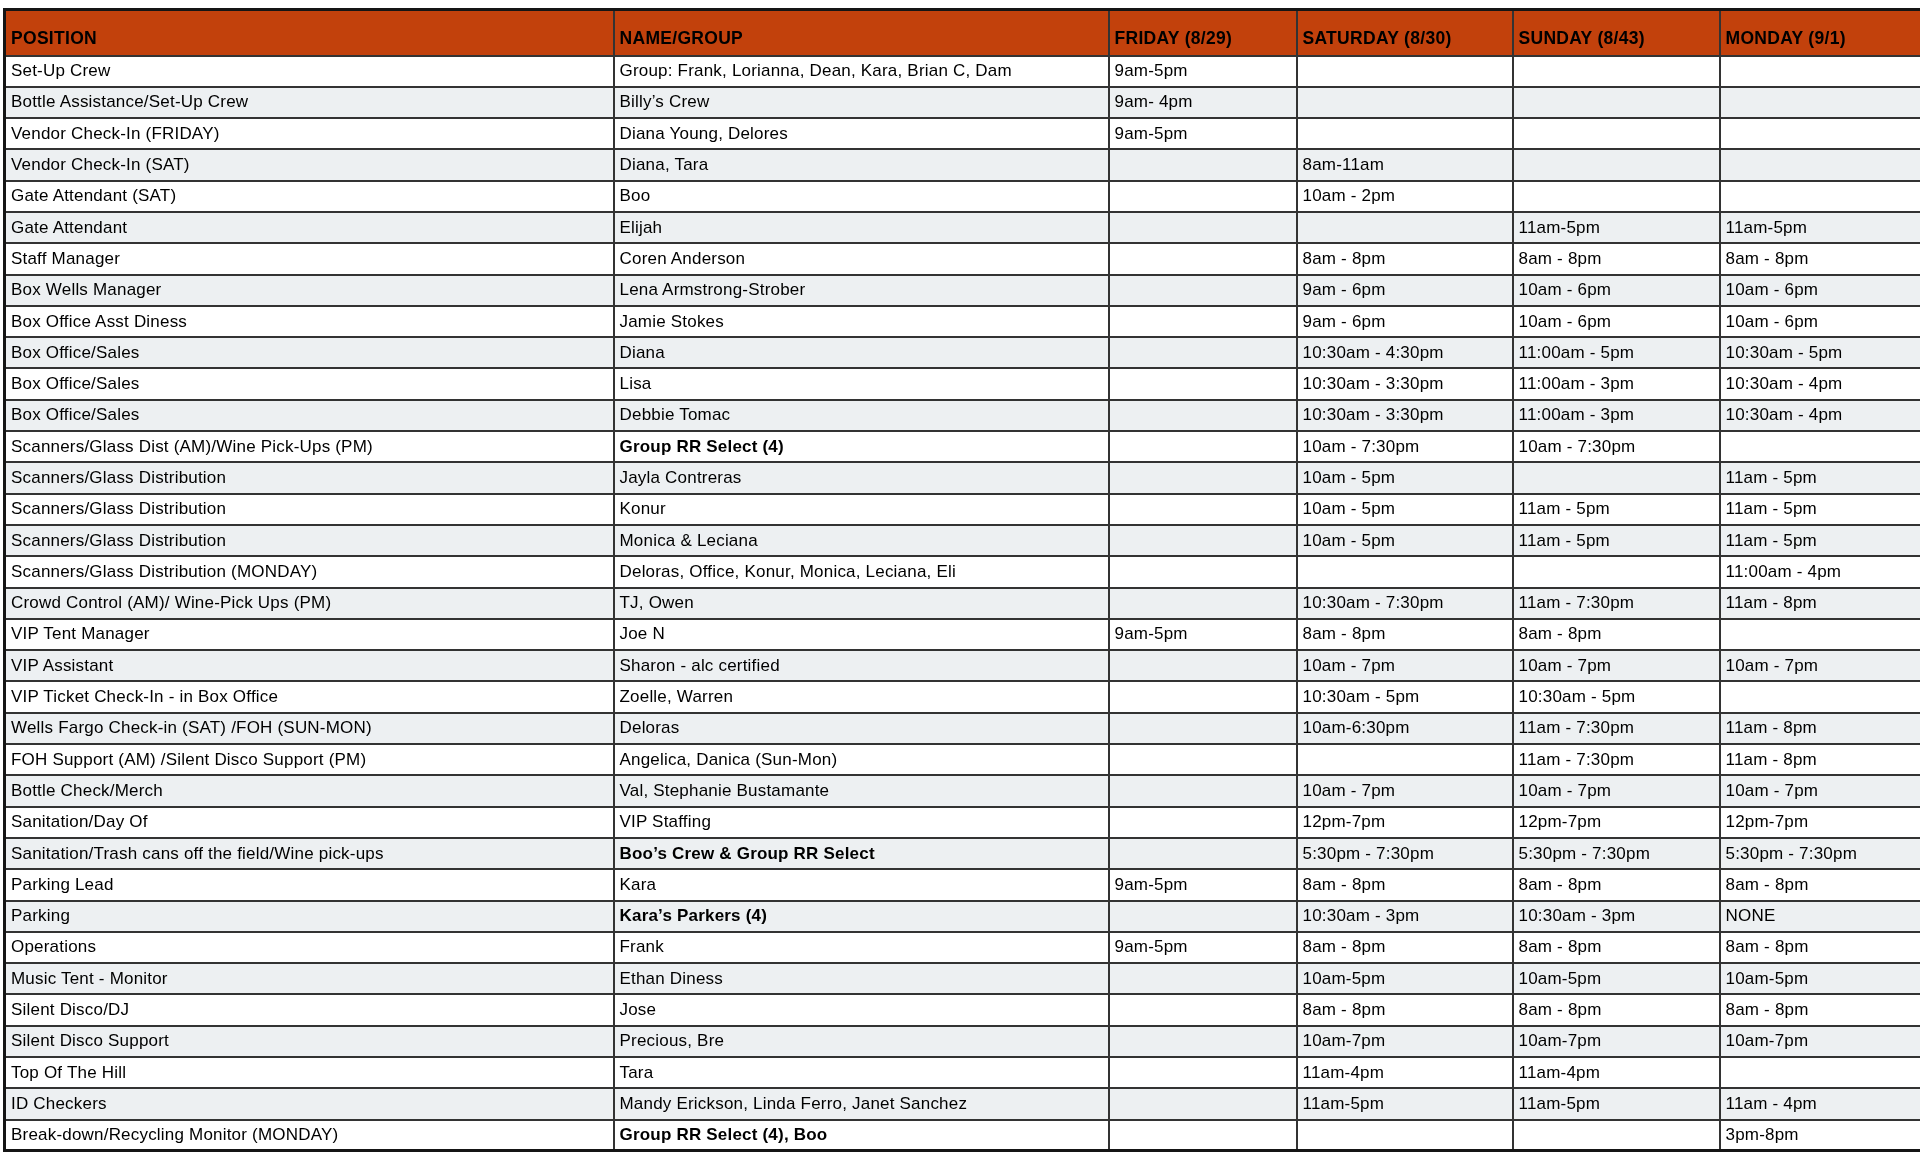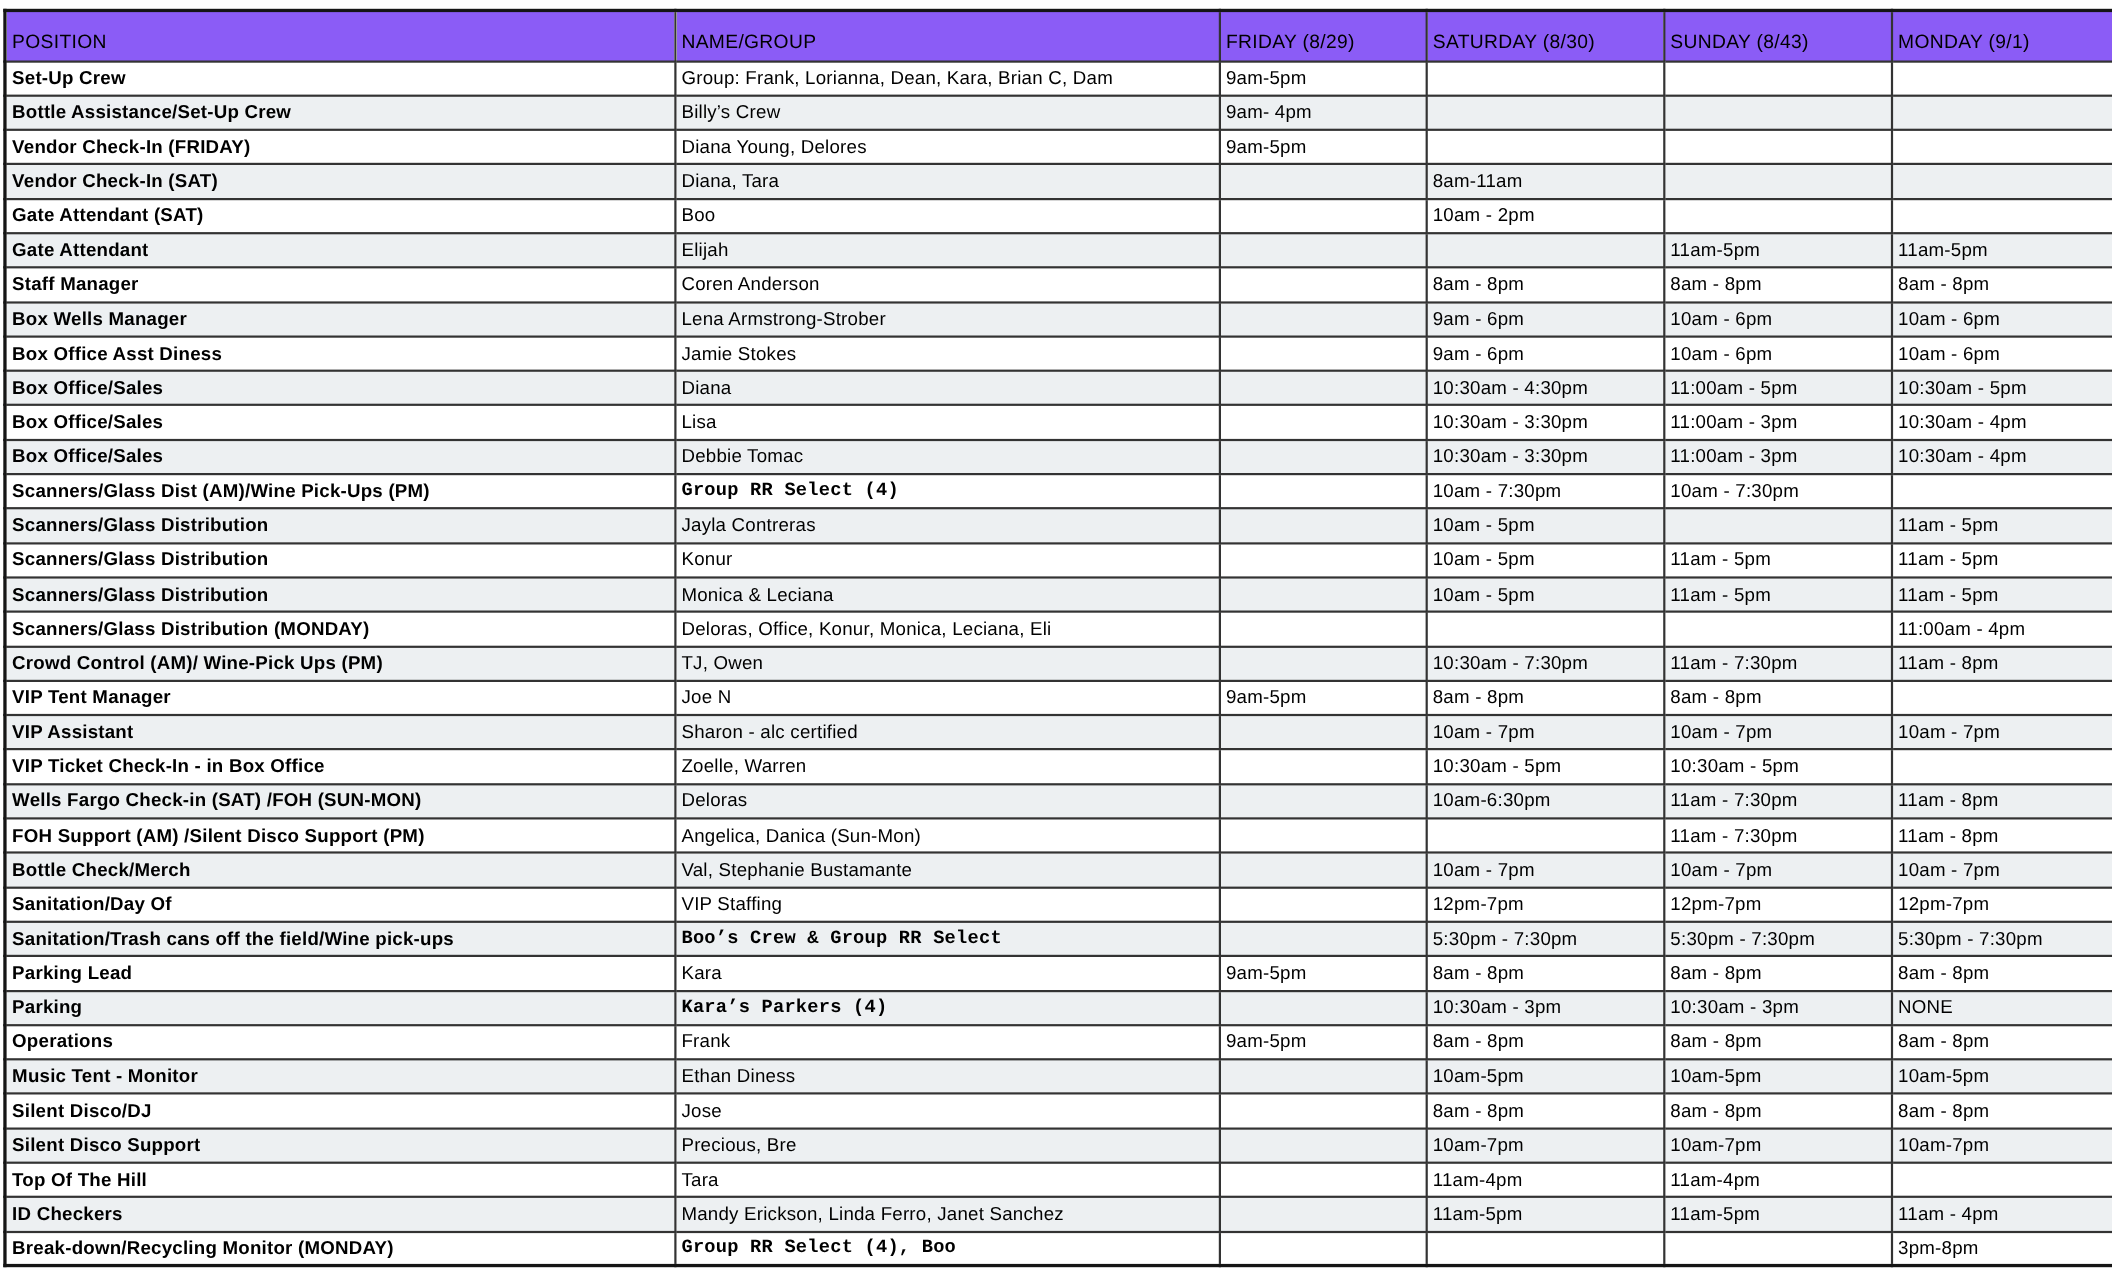--- a/index.html
+++ b/index.html
@@ -26,37 +26,37 @@
   table.schedule th,
   table.schedule td {
     border: 2px solid #333333;
     white-space: nowrap;
     overflow: hidden;
     padding: 0 5px;
     text-align: left;
   }
   table.schedule thead th {
     height: 46px;
-    background: #8b5cf6;
+    background: #c2410c;
     vertical-align: bottom;
     padding-bottom: 6px;
     font-size: 17.5px;
-    font-weight: normal;
+    font-weight: bold;
     letter-spacing: 0.3px;
   }
   table.schedule tbody td {
     height: 31.3px;
     font-size: 17px;
     vertical-align: middle;
     letter-spacing: 0.2px;
   }
   table.schedule tbody tr:nth-child(even) { background: #edf0f2; }
   table.schedule tbody tr:nth-child(odd)  { background: #ffffff; }
-  td.pos { font-weight: bold; }
-  td.name.bold { font-weight: bold; font-family: Liberation Mono, monospace; }
+  td.pos { font-weight: normal; }
+  td.name.bold { font-weight: bold; }
   
   col.c-position { width: 609px; }
   col.c-name     { width: 495px; }
   col.c-friday   { width: 188px; }
   col.c-saturday { width: 216px; }
   col.c-sunday   { width: 207px; }
   col.c-monday   { width: 212px; }
 </style>
 </head>
 <body>

